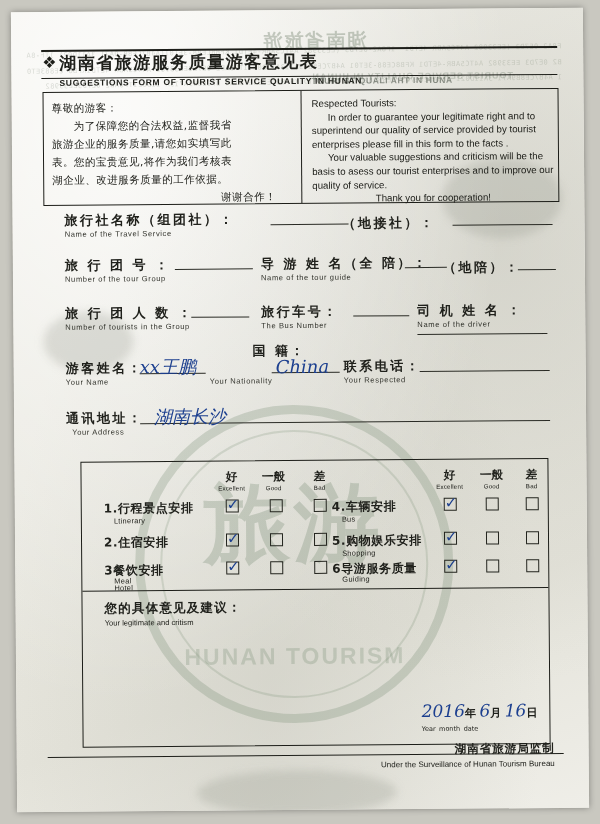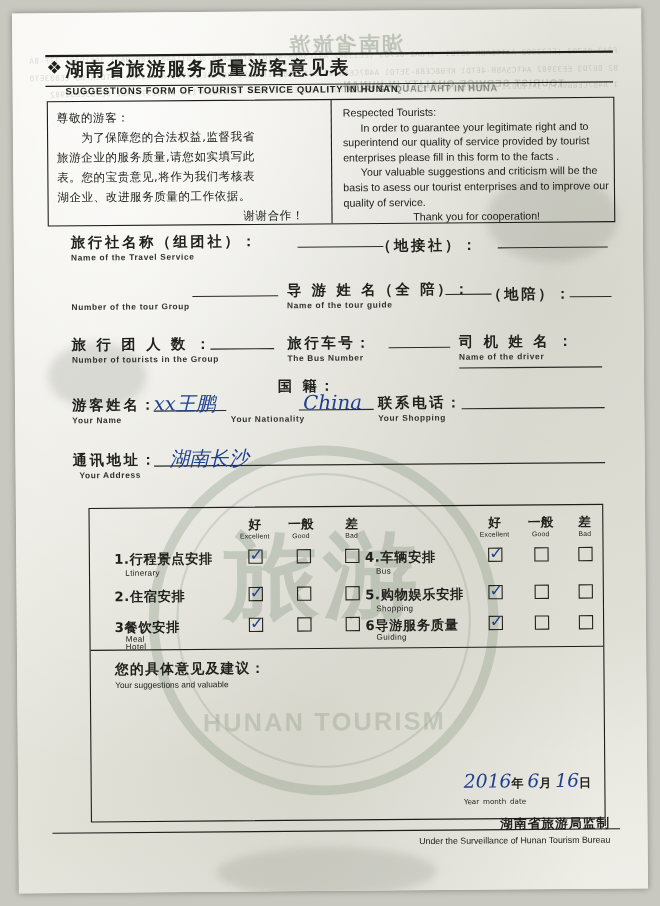--- a/index.html
+++ b/index.html
@@ -223,21 +223,20 @@
     font-family: "DejaVu Sans", sans-serif;
     letter-spacing: 2.5px;
     white-space: nowrap;
   }
   .fld-en {
     position: absolute;
     font-size: 7.6px;
     letter-spacing: 0.6px;
     white-space: nowrap;
     color: #32332c;
-    font-weight: bold;
   }
   .uline {
     position: absolute;
     border-bottom: 1px solid #2a2b25;
   }
   .hand {
     position: absolute;
     font-family: "DejaVu Serif", serif;
     font-style: italic;
     color: #1c3f8f;
@@ -422,20 +421,21 @@
           <div class="ctr">Thank you for cooperation!</div>
         </div>
       </div>
 
       <div class="fld-cn" style="left:52px; top:200px;">旅行社名称（组团社）：</div>
       <div class="fld-en" style="left:52px; top:218px;">Name  of  the  Travel  Service</div>
       <div class="uline" style="left:258px; top:214px; width:78px;"></div>
       <div class="fld-cn" style="left:330px; top:205px;">（地接社）：</div>
       <div class="uline" style="left:440px; top:216px; width:100px;"></div>
 
+      <div class="fld-cn" style="left:52px; top:245px;">旅 行 团 号 ：</div>
       <div class="fld-en" style="left:52px; top:263px;">Number of the tour Group</div>
       <div class="uline" style="left:162px; top:258px; width:78px;"></div>
 
       <div class="fld-cn" style="left:248px; top:245px;">导 游 姓 名（全 陪）：</div>
       <div class="fld-en" style="left:248px; top:263px;">Name  of  the  tour  guide</div>
       <div class="uline" style="left:392px; top:258px; width:42px;"></div>
       <div class="fld-cn" style="left:430px; top:250px;">（地陪）：</div>
       <div class="uline" style="left:505px; top:261px; width:38px;"></div>
 
       <div class="fld-cn" style="left:52px; top:293px;">旅 行 团 人 数 ：</div>
@@ -454,21 +454,21 @@
       <div class="fld-en" style="left:52px; top:366px;">Your      Name</div>
       <div class="uline" style="left:126px; top:362px; width:66px;"></div>
       <div class="hand" style="left:126px; top:344px; font-size:18px;">xx王鹏</div>
 
       <div class="fld-cn" style="left:196px; top:332px;padding-left:43px;">国    籍：</div>
       <div class="fld-en" style="left:196px; top:366px;">Your   Nationality</div>
       <div class="uline" style="left:258px; top:362px; width:68px;"></div>
       <div class="hand" style="left:262px; top:346px; font-size:18px;">China</div>
 
       <div class="fld-cn" style="left:330px; top:348px;">联系电话：</div>
-      <div class="fld-en" style="left:330px; top:366px;">Your  Shopping</div>
+      <div class="fld-en" style="left:330px; top:366px;">Your  Respected</div>
       <div class="uline" style="left:406px; top:362px; width:130px;"></div>
 
       <div class="fld-cn" style="left:52px; top:398px;">通讯地址：</div>
       <div class="fld-en" style="left:58px; top:416px;">Your      Address</div>
       <div class="uline" style="left:126px; top:412px; width:410px;"></div>
       <div class="hand" style="left:140px; top:394px; font-size:18px;">湖南长沙</div>
 
       <div class="tbl">
         <div class="hsplit"></div>
 
@@ -534,21 +534,21 @@
         <div class="box" style="left:444px; top:72px;"></div>
 
         <div class="item-cn" style="left:250px; top:100px;"><span>6</span><span>导游服务质量</span></div>
         <div class="item-en" style="left:260px; top:114px;">Guiding</div>
         <div class="box" style="left:362px; top:100px;"></div>
         <div class="tick" style="left:363px; top:99px;">✓</div>
         <div class="box" style="left:404px; top:100px;"></div>
         <div class="box" style="left:444px; top:100px;"></div>
 
         <div class="sug-cn">您的具体意见及建议：</div>
-        <div class="sug-en">Your suggestions and valuable</div>
+        <div class="sug-en">Your legitimate and critism</div>
 
         <div class="date-line">
           <span class="num">2016</span><span class="lbl">年</span>
           <span class="num">6</span><span class="lbl">月</span>
           <span class="num">16</span><span class="lbl">日</span>
           <br>
           <span class="sub">Year</span>
           <span class="sub">month</span>
           <span class="sub">date</span>
         </div>

